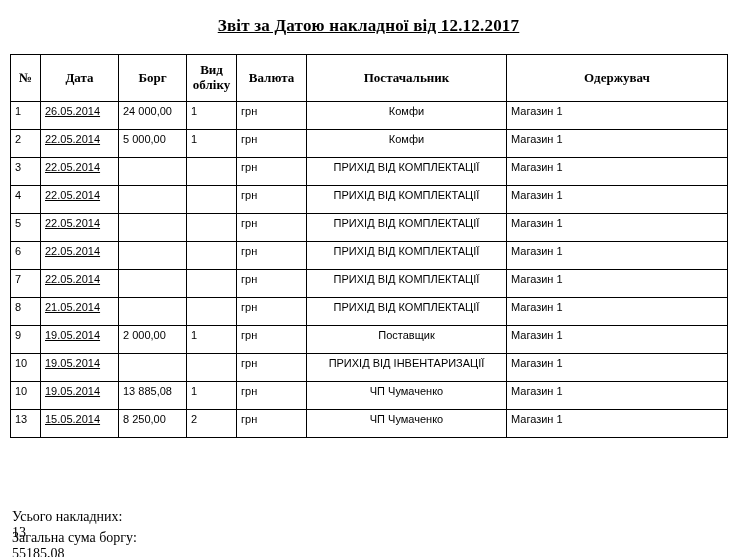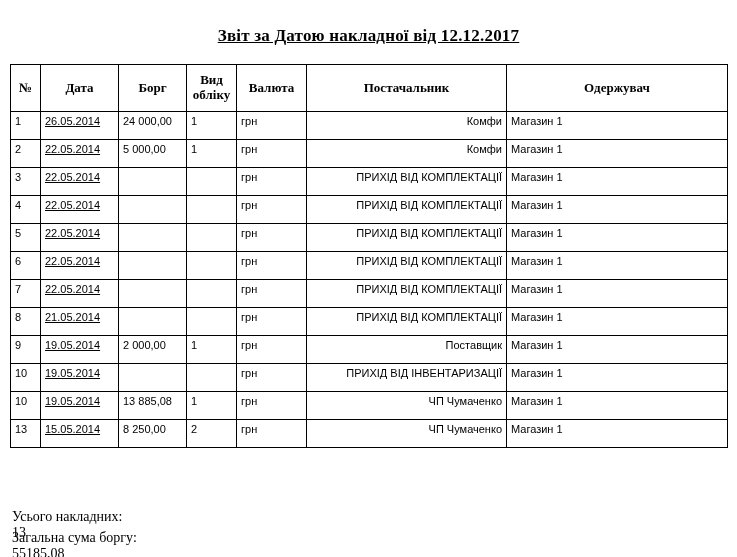--- a/index.html
+++ b/index.html
@@ -16,21 +16,21 @@
     position: relative;
   }
 
   .report-title {
     text-align: center;
     font-family: "Liberation Serif", serif;
     font-weight: bold;
     font-size: 17px;
     text-decoration: underline;
     margin: 0;
-    padding-top: 26px;
+    padding-top: 16px;
     letter-spacing: 0.2px;
   }
 
   .table-wrap {
     margin-top: 18px;
     padding-left: 10px;
     padding-right: 10px;
   }
 
   table.report {
@@ -72,21 +72,21 @@
   col.c-type   { width: 50px; }
   col.c-curr   { width: 70px; }
   col.c-supp   { width: 200px; }
   col.c-recv   { width: 221px; }
 
   .cell-num   { text-align: left; }
   .cell-date  { text-align: left; text-decoration: underline; }
   .cell-debt  { text-align: left; }
   .cell-type  { text-align: left; }
   .cell-curr  { text-align: left; }
-  .cell-supp  { text-align: right; }
+  .cell-supp  { text-align: center; }
   .cell-recv  { text-align: left; }
 
   .row-tall td { height: 34px; }
 
   .totals {
     position: absolute;
     left: 12px;
     bottom: 6px;
     font-family: "Liberation Serif", serif;
     font-size: 14px;

